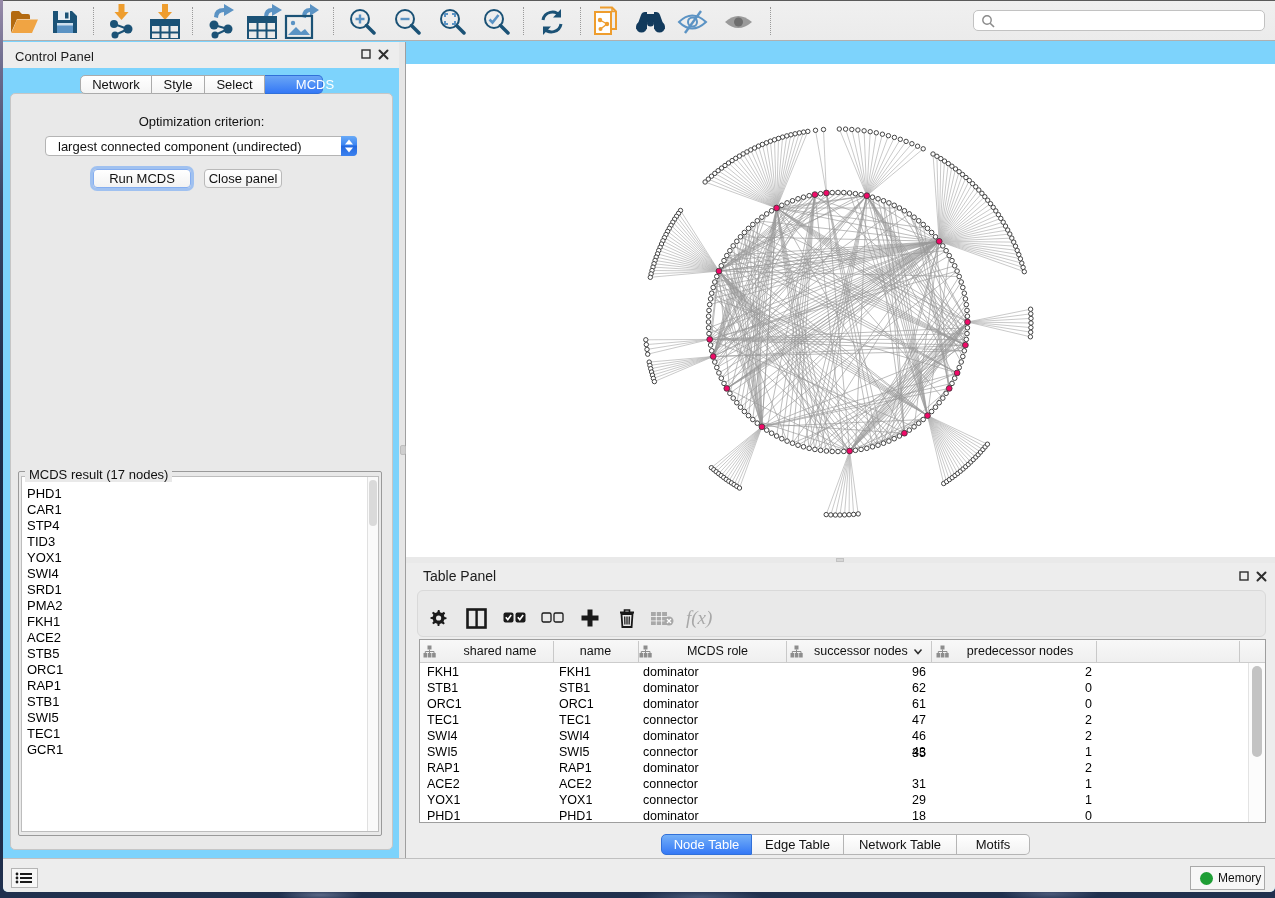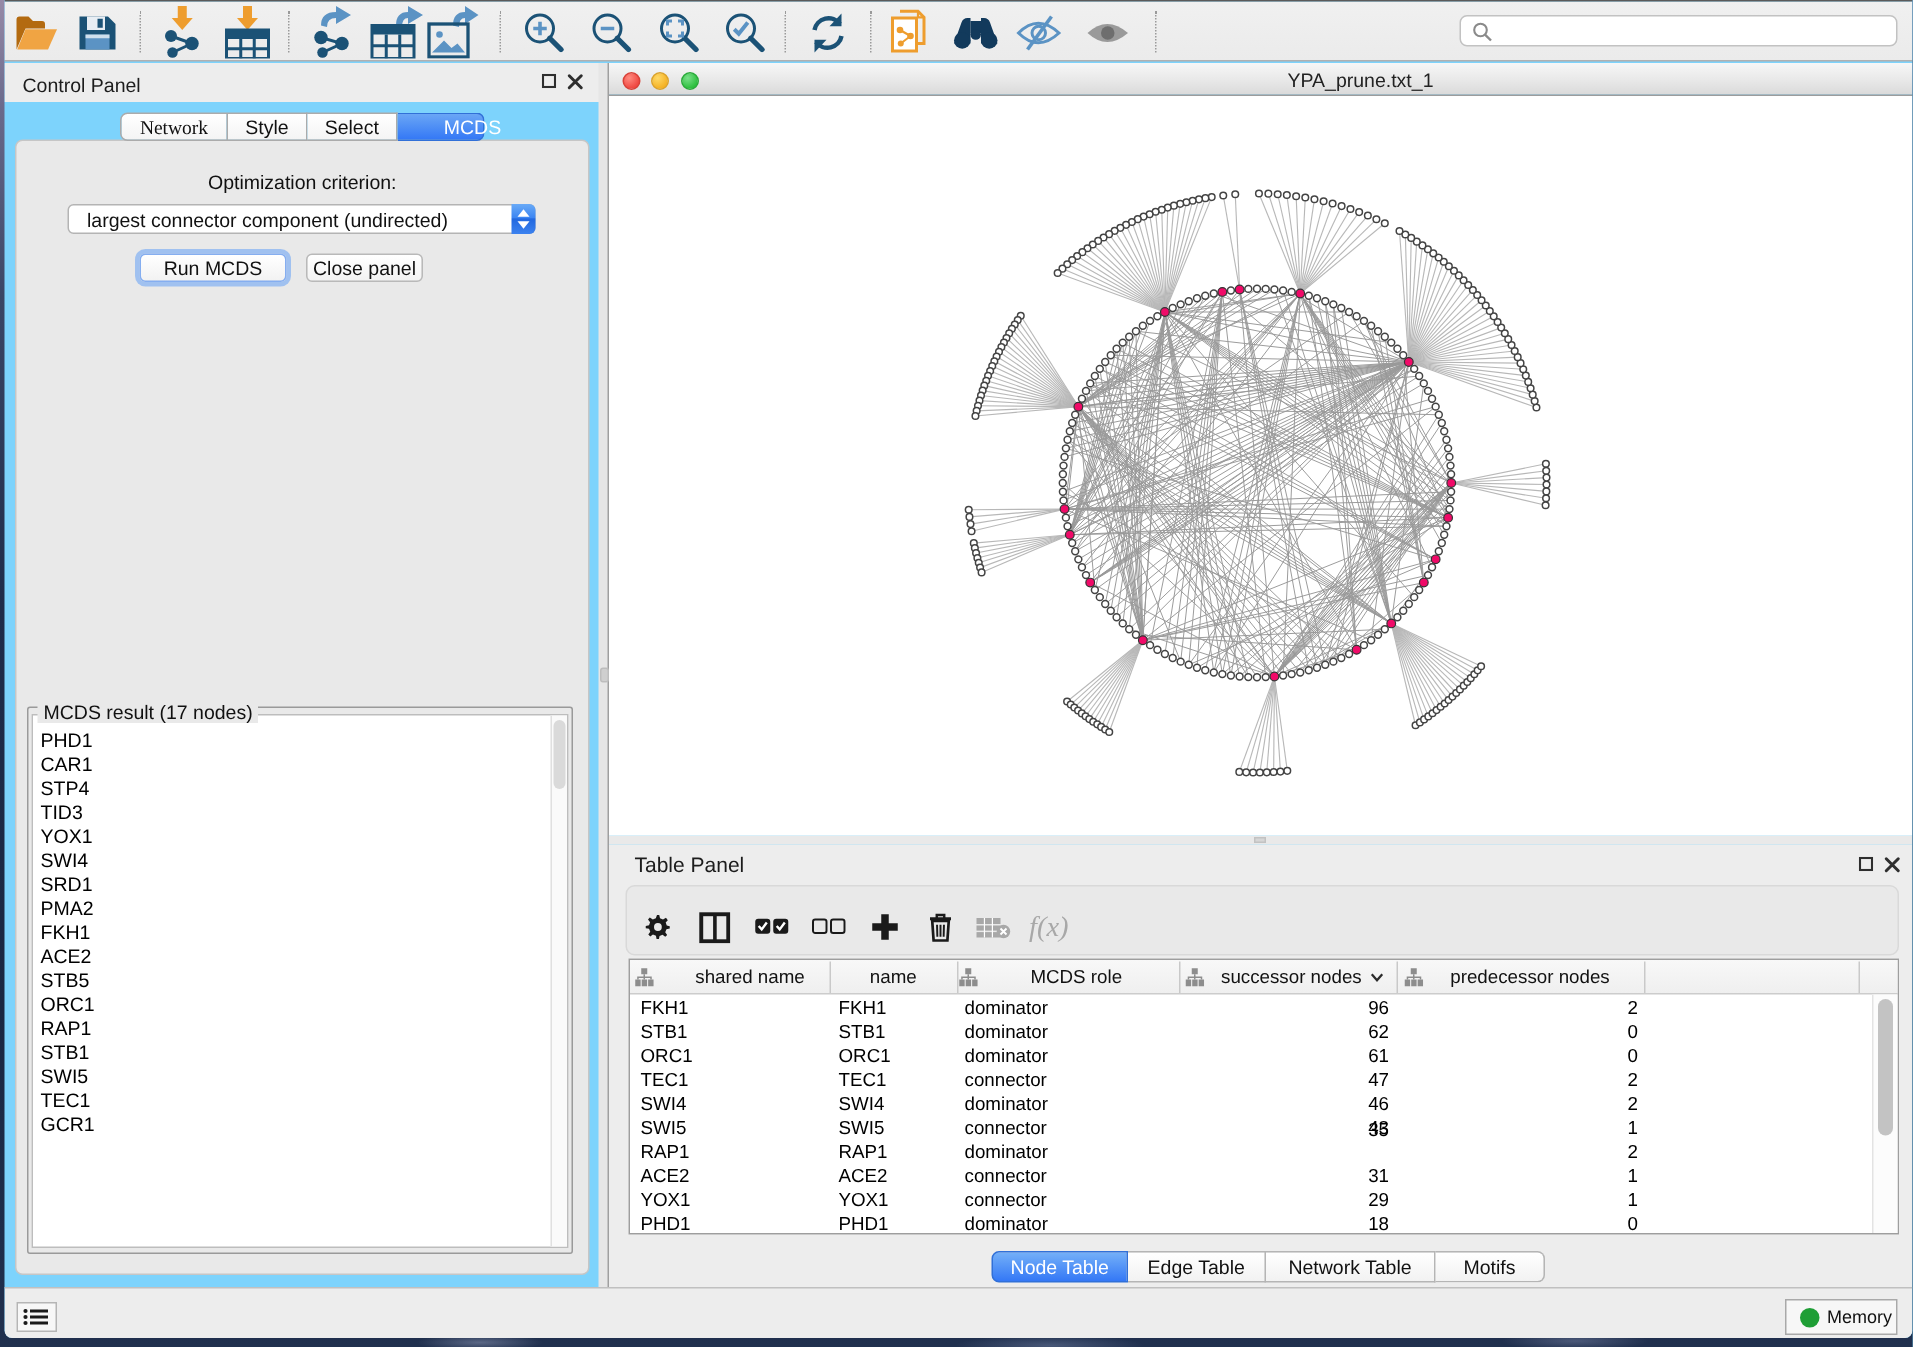--- a/index.html
+++ b/index.html
@@ -207,28 +207,28 @@
       <span>Control Panel</span>
     <svg class="abs" style="left:358px; top:7px;" width="10" height="10" viewBox="0 0 10 10" xmlns="http://www.w3.org/2000/svg">
         <rect x="1" y="1" width="8" height="8" fill="none" stroke="#2e2e2e" stroke-width="1.4"></rect>
       </svg>
       <svg class="abs" style="left:375px; top:7px;" width="11" height="11" viewBox="0 0 11 11" xmlns="http://www.w3.org/2000/svg">
         <path d="M1.5 1.5 L9.5 9.5 M9.5 1.5 L1.5 9.5" stroke="#2e2e2e" stroke-width="2.0" stroke-linecap="round"></path>
       </svg>
   </div>
   <div id="cp-panel" class="abs"></div>
   <div id="cp-tabs" class="abs">
-    <div class="tab first" style="width:72px;font-family:Liberation Serif, serif;">Network</div>
+    <div class="tab first" style="width:72px;">Network</div>
     <div class="tab" style="width:53px;">Style</div>
     <div class="tab" style="width:60px;">Select</div>
     <div class="tab last sel" style="width:58px;">MCDS</div>
   </div>
   <div id="opt-label" class="abs">Optimization criterion:</div>
   <div id="dd" class="abs">
-      <span class="txt">largest connector component (undirected)</span>
+      <span class="txt">largest connected component (undirected)</span>
     <span class="spin"><svg width="16" height="20" viewBox="0 0 16 20" xmlns="http://www.w3.org/2000/svg">
           <path d="M8 3.5 L12 8.5 L4 8.5 Z" fill="#fff"></path>
           <path d="M8 16.5 L12 11.5 L4 11.5 Z" fill="#fff"></path>
         </svg></span>
     </div>
   <div id="btn-run" class="btn">Run MCDS</div>
   <div id="btn-close" class="btn">Close panel</div>
   <div id="fs" class="abs"></div>
   <div id="fs-list" class="abs">
     <div class="items">PHD1<br>CAR1<br>STP4<br>TID3<br>YOX1<br>SWI4<br>SRD1<br>PMA2<br>FKH1<br>ACE2<br>STB5<br>ORC1<br>RAP1<br>STB1<br>SWI5<br>TEC1<br>GCR1</div>
@@ -238,26 +238,20 @@
   </div>
   <div id="fs-legend" class="abs">MCDS result (17 nodes)</div>
 
   <div id="vsplit" class="abs">
       <div class="grip"></div>
     </div>
   <div id="hsplit" class="abs">
       <div class="grip"></div>
     </div>
 
-  <div id="nettitle" class="abs">
-    <div class="light" style="left:9px; background:radial-gradient(circle at 35% 30%,#ff8b80,#f04a43 70%); border:0.5px solid #d84138;"></div>
-    <div class="light" style="left:28px; background:radial-gradient(circle at 35% 30%,#ffd966,#f5b327 70%); border:0.5px solid #dba32b;"></div>
-    <div class="light" style="left:48px; background:radial-gradient(circle at 35% 30%,#7ae08a,#2fc040 70%); border:0.5px solid #2aab3a;"></div>
-    <div class="t">YPA_prune.txt_1</div>
-  </div>
   <div id="canvas" class="abs"><svg width="869" height="493" viewBox="0 0 869 493" xmlns="http://www.w3.org/2000/svg">
 <g stroke="#a6a6a6" stroke-width="0.75" opacity="0.8">
 <line x1="370.6" y1="144.0" x2="401.8" y2="67.4"></line>
 <line x1="370.6" y1="144.0" x2="397.6" y2="68.1"></line>
 <line x1="370.6" y1="144.0" x2="393.3" y2="68.9"></line>
 <line x1="370.6" y1="144.0" x2="389.1" y2="69.8"></line>
 <line x1="370.6" y1="144.0" x2="384.9" y2="70.8"></line>
 <line x1="370.6" y1="144.0" x2="380.8" y2="71.9"></line>
 <line x1="370.6" y1="144.0" x2="376.6" y2="73.1"></line>
 <line x1="370.6" y1="144.0" x2="372.5" y2="74.4"></line>

